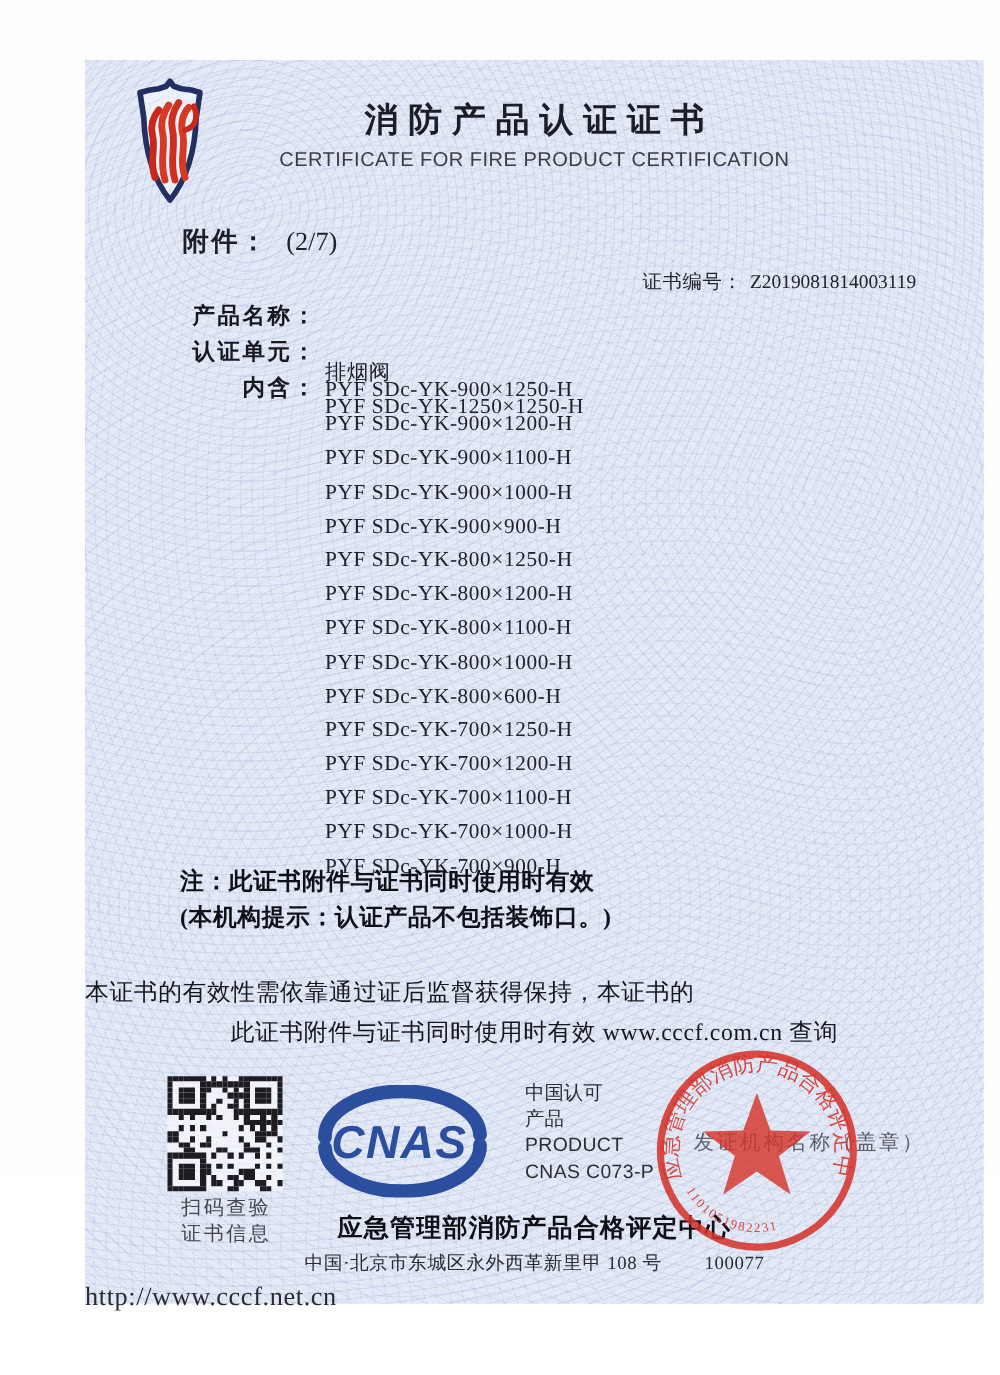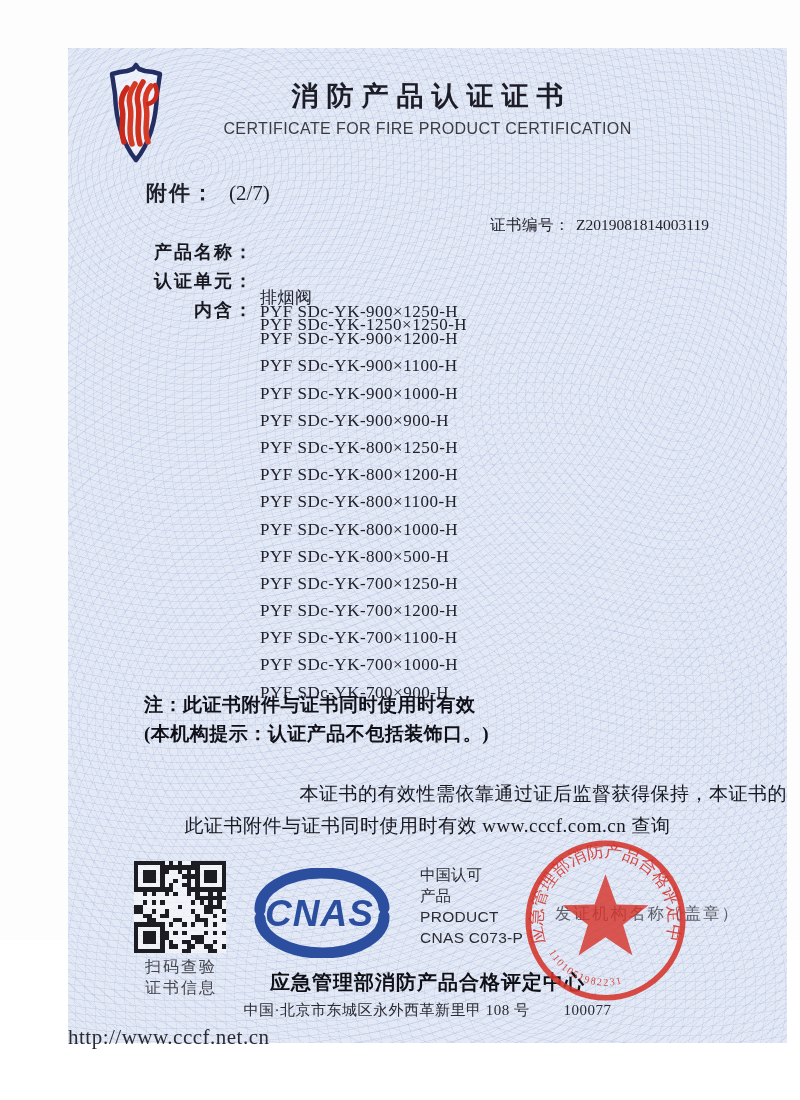--- a/index.html
+++ b/index.html
@@ -22,33 +22,33 @@
   .title-cn { position:absolute; left:0; top:30px; width:100%; text-align:center;
     font-size:27px; font-weight:bold; letter-spacing:8px; color:#1d1d28; text-indent:8px; }
   .title-en { position:absolute; left:0; top:72px; width:100%; text-align:center;
     font-family:"Liberation Sans","DejaVu Sans",sans-serif;
     font-size:16px; letter-spacing:.4px; color:#3b3b44; }
 
   .attach-row { position:absolute; left:78px; top:131px; font-size:21px; color:#1f1f28; }
   .attach-row .lbl { font-weight:bold; letter-spacing:2px; margin-right:14px; }
 
   .certno-row { position:absolute; left:422px; top:167px; font-size:15.5px; color:#23232c; }
-  .certno-row .lbl { letter-spacing:.5px; margin-right:6px; }
+  .certno-row .lbl { letter-spacing:.5px; margin-right:6px;margin-left:24px; }
 
   .fieldlbl { position:absolute; left:76px; width:110px; text-align:right;
     font-weight:bold; font-size:18px; letter-spacing:2px; color:#17171f; }
   .fieldval { position:absolute; left:192px; font-size:17px; color:#20202a; letter-spacing:.5px;margin-top:44px; }
 
   .models { position:absolute; left:192px; top:250px; }
   .models .mrow { height:27.2px; line-height:27.2px; font-size:17px; color:#20202a; letter-spacing:.5px; }
 
   .note1 { position:absolute; left:76px; top:644px; font-size:19px; font-weight:bold; color:#101018; letter-spacing:.5px; }
   .note2 { position:absolute; left:76px; top:673px; font-size:19px; font-weight:bold; color:#101018; letter-spacing:.5px; }
 
-  .validity1 { position:absolute; left:0; top:733px; width:100%; text-align:right;
+  .validity1 { position:absolute; left:0; top:733px; width:100%; text-align:left;
     font-size:19px; color:#16161e; letter-spacing:.5px; }
   .validity2 { position:absolute; left:0; top:765px; width:100%; text-align:center;
     font-size:19px; color:#16161e; letter-spacing:.5px; }
 
   
   .qr { position:absolute; left:66px; top:813px; width:92px; height:92px;
     display:grid; grid-template-columns:repeat(21,1fr); grid-template-rows:repeat(21,1fr);
     background:rgba(250,250,252,.65); }
   .qm { background:transparent; }
   .qm.on { background:#1c1c22; }
@@ -108,21 +108,21 @@
     <div class="models">
       <div class="mrow">PYF SDc-YK-900×1250-H</div>
       <div class="mrow">PYF SDc-YK-900×1200-H</div>
       <div class="mrow">PYF SDc-YK-900×1100-H</div>
       <div class="mrow">PYF SDc-YK-900×1000-H</div>
       <div class="mrow">PYF SDc-YK-900×900-H</div>
       <div class="mrow">PYF SDc-YK-800×1250-H</div>
       <div class="mrow">PYF SDc-YK-800×1200-H</div>
       <div class="mrow">PYF SDc-YK-800×1100-H</div>
       <div class="mrow">PYF SDc-YK-800×1000-H</div>
-      <div class="mrow">PYF SDc-YK-800×500-H</div>
+      <div class="mrow">PYF SDc-YK-800×600-H</div>
       <div class="mrow">PYF SDc-YK-700×1250-H</div>
       <div class="mrow">PYF SDc-YK-700×1200-H</div>
       <div class="mrow">PYF SDc-YK-700×1100-H</div>
       <div class="mrow">PYF SDc-YK-700×1000-H</div>
       <div class="mrow">PYF SDc-YK-700×900-H</div>
     </div>
 
     <div class="note1">注：此证书附件与证书同时使用时有效</div>
     <div class="note2">(本机构提示：认证产品不包括装饰口。)</div>
 

